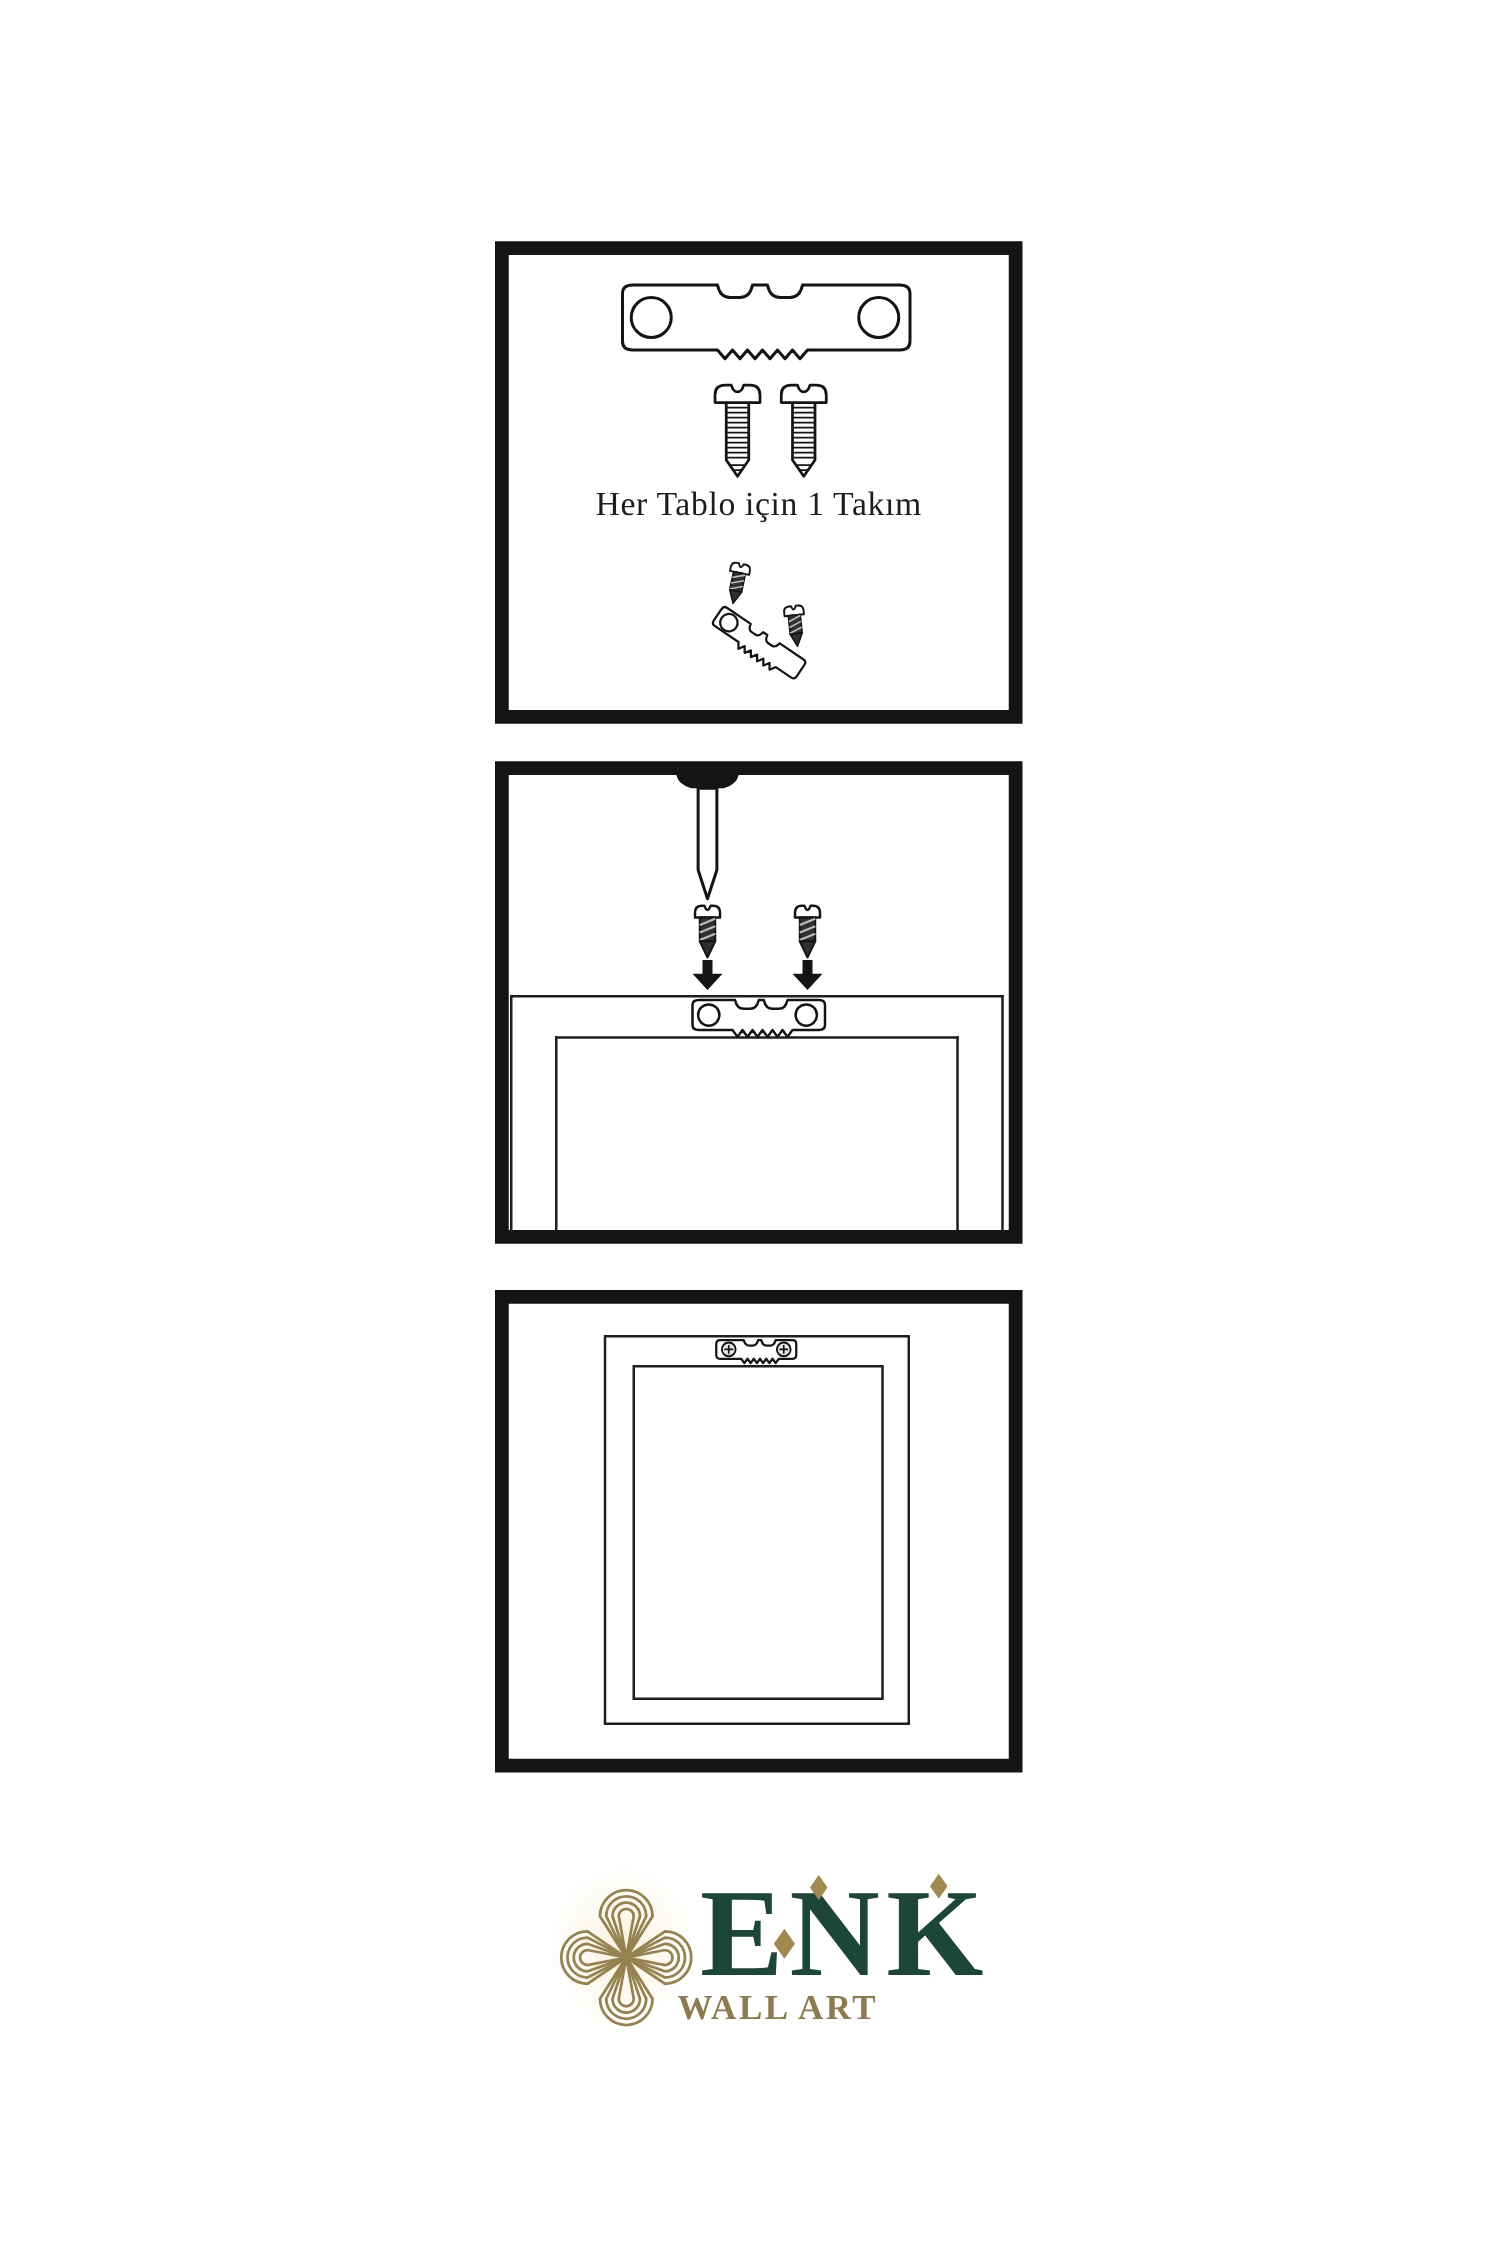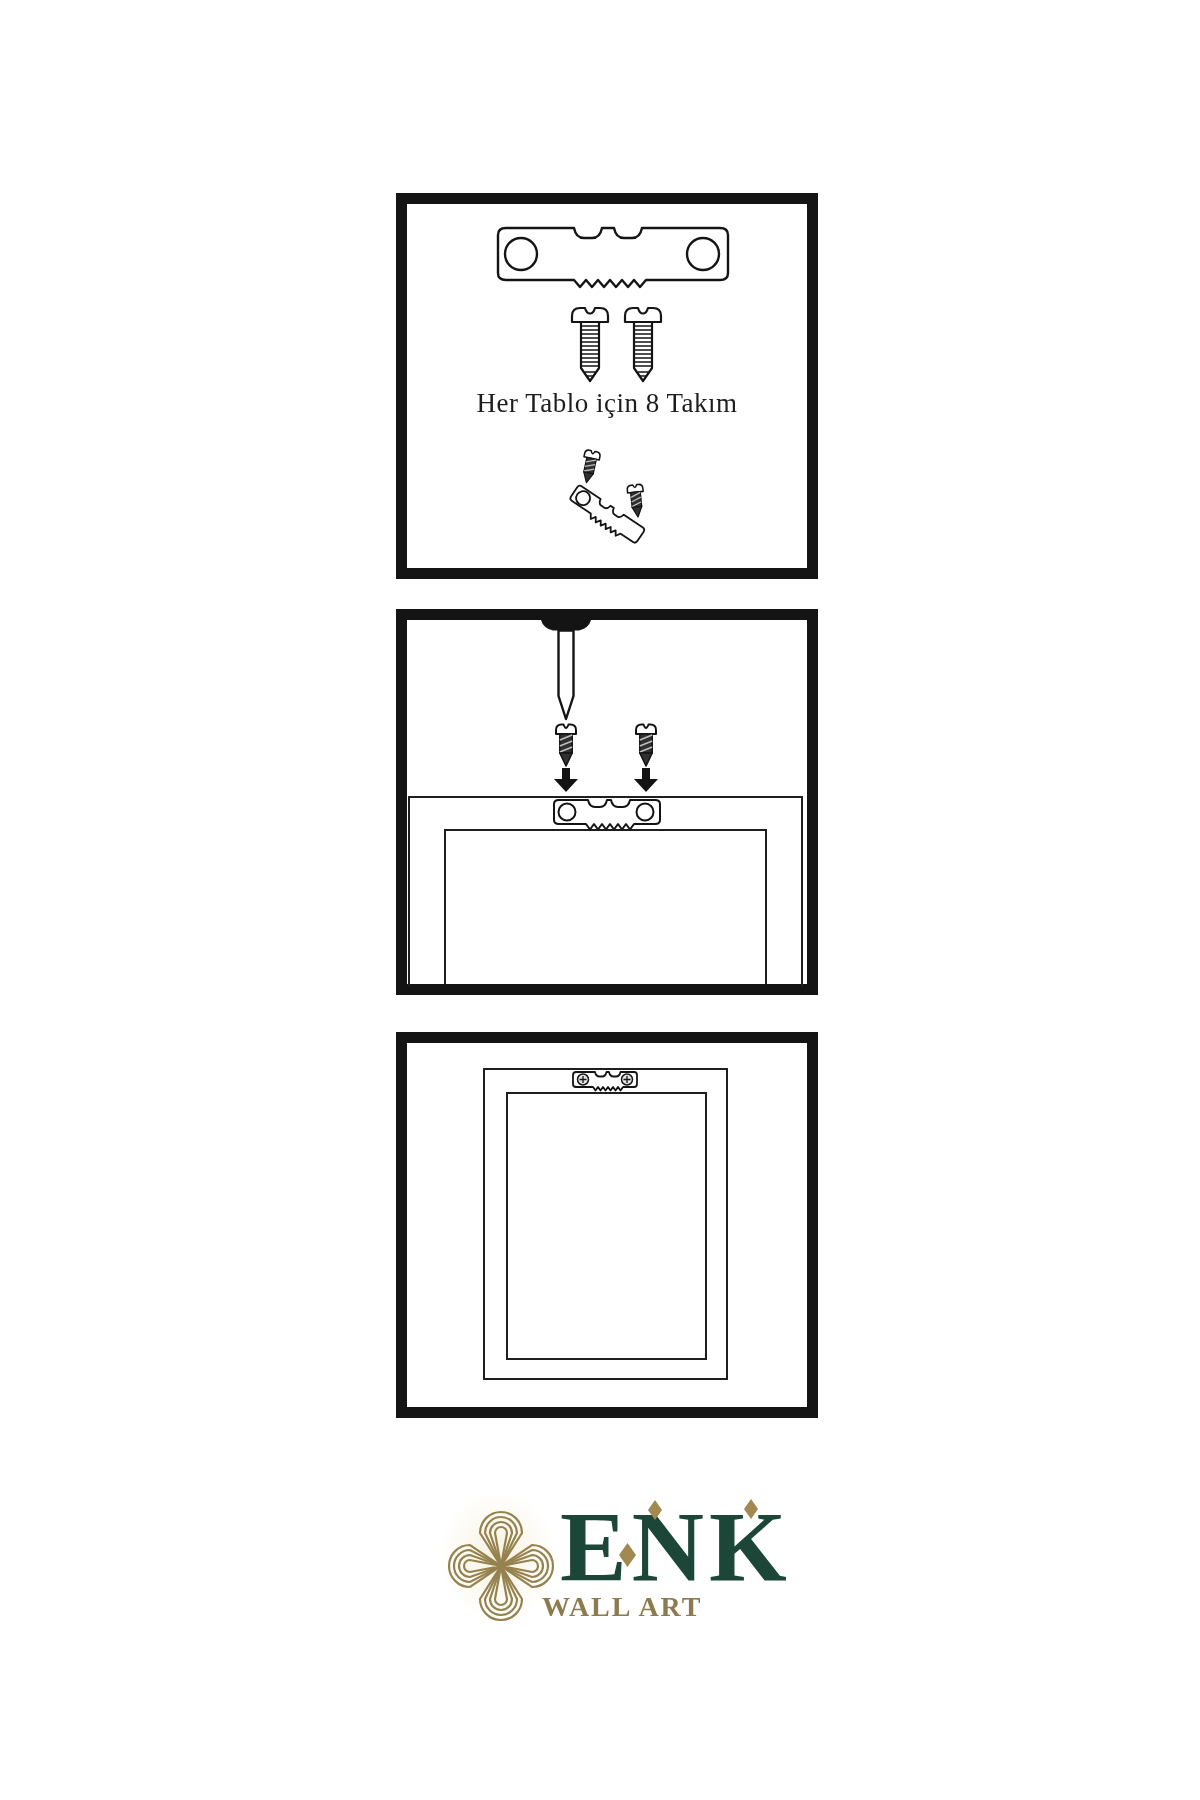--- a/index.html
+++ b/index.html
@@ -72,21 +72,21 @@
       <circle class="o24" cx="209" cy="30" r="16"></circle>
     </svg>
 
     <svg class="abs" style="left:163px;top:100px" width="40" height="80" viewBox="0 0 40 80">
         <use href="#white-screw"></use>
       </svg>
     <svg class="abs" style="left:216px;top:100px" width="40" height="80" viewBox="0 0 40 80">
         <use href="#white-screw"></use>
       </svg>
 
-    <div class="caption">Her Tablo için 8 Takım</div>
+    <div class="caption">Her Tablo için 1 Takım</div>
 
     <svg class="abs" style="left:153px;top:242px;overflow:visible" width="112" height="108" viewBox="0 0 112 108">
       <use href="#dark-screw" transform="translate(20,2) scale(0.78) rotate(12 13 22)"></use>
       <g transform="rotate(34 30 58)">
         <path class="o18" d="M13,48 H36 Q37,53 40,53 H44 Q47,53 48,48 H52 Q53,53 56,53 H60 Q63,53 64,48
           H87 Q90,48 90,51.5 V62 Q90,65.5 87,65.5 H72 L69,70 L66,65.5 L63,70 L60,65.5 L57,70 L54,65.5
           L51,70 L48,65.5 L45,70 L42,65.5 L39,70 L36,65.5 H13 Q10,65.5 10,62 V51.5 Q10,48 13,48 Z"></path>
         <circle class="o18" cx="21" cy="57" r="7"></circle>
       </g>
       <use href="#dark-screw" transform="translate(66,36) scale(0.78) rotate(-6 13 22)"></use>

